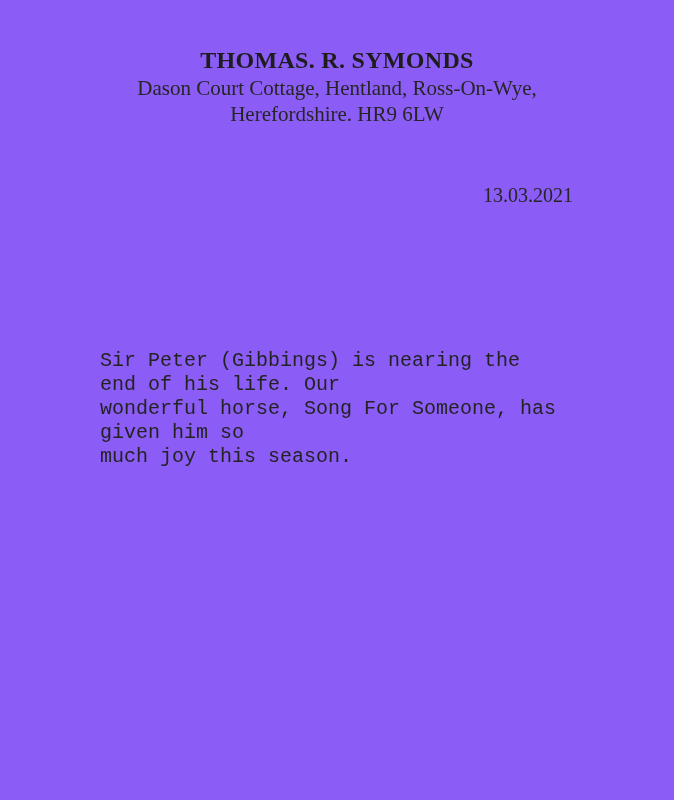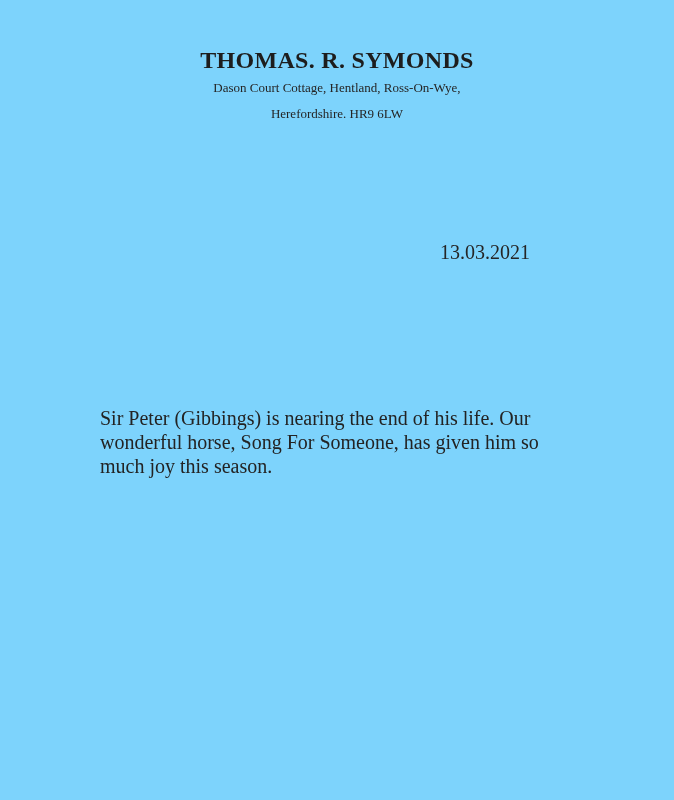--- a/index.html
+++ b/index.html
@@ -4,58 +4,60 @@
 <style>
   html, body {
     margin: 0;
     padding: 0;
     background: #ffffff;
   }
   .page {
     position: relative;
     width: 674px;
     height: 800px;
-    background: #7dd3fc;
+    background: #8b5cf6;
     font-family: "Liberation Serif", "DejaVu Serif", serif;
     color: #222222;
     overflow: hidden;
     box-sizing: border-box;
     padding-top: 46px;
   }
   .header {
     text-align: center;
   }
   .title {
     font-size: 24px;
     font-weight: bold;
     line-height: 29px;
     color: #1d1d1d;
     letter-spacing: 0.3px;
   }
   .address {
-    font-size: 13px;
+    font-size: 21px;
     line-height: 26px;
     white-space: pre-line;
     color: #252525;
   }
   .date-row {
-    margin-top: 113px;
+    margin-top: 56px;
+    padding-left: 43px;
   }
   .date {
     display: inline-block;
     margin-left: 440px;
     font-size: 20px;
     line-height: 24px;
     white-space: nowrap;
     color: #252525;
   }
   .body-text {
     padding-left: 100px;
     padding-right: 113px;
     margin-top: 142px;
+    font-family: Liberation Mono, monospace;
   }
   .para {
     margin: 0;
     font-size: 20px;
     line-height: 24px;
     white-space: pre-line;
     color: #232323;
   }
   .para + .para {
     margin-top: 24px;

